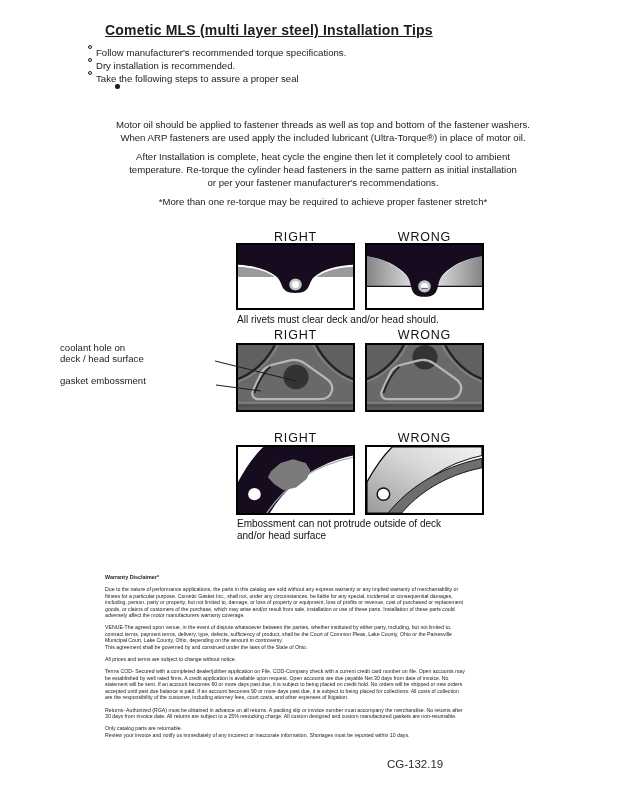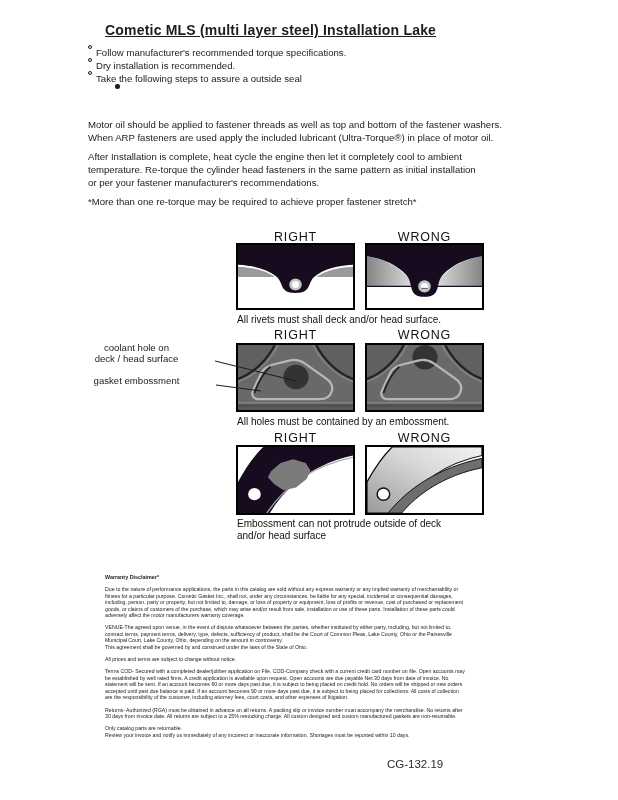--- a/index.html
+++ b/index.html
@@ -20,61 +20,61 @@
     display:inline-block; margin-right:4px; flex:0 0 auto; position:relative; top:-1px;
   }
   .tip.sub { padding-left:27px; }
   .tip .marker-filled {
     width:4.5px; height:4.5px; background:#1c1c1c; border-radius:50%;
     display:inline-block; margin-right:3px; flex:0 0 auto; position:relative; top:-1px;
   }
 
   .diesel { position:absolute; left:88px; top:118px; width:470px; font-size:9.6px; line-height:13px; }
   .diesel h2 { font-size:11.5px; font-weight:bold; margin-bottom:7px; }
-  .diesel p { margin-bottom:6px; }
+  .diesel p { margin-bottom:6px;text-align:center; }
 
   .diagrams { position:absolute; left:0; top:225px; width:618px; height:330px; }
   .rw-label {
     position:absolute; width:119px; text-align:center;
     font-size:12.5px; letter-spacing:0.8px; color:#111;
   }
   .dbox {
     position:absolute; width:119px; height:67px;
     border:2px solid #000; overflow:hidden; background:#fff;
   }
   .dbox svg { display:block; }
   .caption { position:absolute; left:237px; font-size:10px; line-height:12px; color:#111; }
 
-  .side-labels { position:absolute; left:60px; width:153px; text-align:center; font-size:9.6px; line-height:11px; }
+  .side-labels { position:absolute; left:60px; width:153px; text-align:left; font-size:9.6px; line-height:11px; }
   .leader-svg { position:absolute; pointer-events:none; }
 
   .warranty { position:absolute; left:105px; top:574px; width:414px; font-size:5.2px; line-height:6.4px; color:#222; }
   .warranty h3 { font-size:5.4px; font-weight:bold; margin-bottom:6px; }
   .warranty p { margin-bottom:6px; }
   .warranty p:last-child { margin-bottom:0; }
 
   .footer-code { position:absolute; left:387px; top:758px; font-size:11.5px; color:#2b2b2b; }
 </style>
 </head>
 <body>
 
-<h1 class="page-title">Cometic MLS (multi layer steel) Installation Lake</h1>
+<h1 class="page-title">Cometic MLS (multi layer steel) Installation Tips</h1>
 
 <div class="tips">
   <div class="tip">
     <span class="marker-hollow"></span>
     <span>Follow manufacturer's recommended torque specifications.</span>
   </div>
   <div class="tip">
     <span class="marker-hollow"></span>
     <span>Dry installation is recommended.</span>
   </div>
   <div class="tip">
     <span class="marker-hollow"></span>
-    <span>Take the following steps to assure a outside seal</span>
+    <span>Take the following steps to assure a proper seal</span>
   </div>
   <div class="tip sub">
     <span class="marker-filled"></span>
   </div>
 </div>
 
 <div class="diesel">
   <p class="pre">Motor oil should be applied to fastener threads as well as top and bottom of the fastener washers.
 When ARP fasteners are used apply the included lubricant (Ultra-Torque®) in place of motor oil.</p>
   <p class="pre">After Installation is complete, heat cycle the engine then let it completely cool to ambient
@@ -115,21 +115,21 @@
       <path d="M0,12 C18,15 32,23 42,34 C45,38 47,41 48,44 L0,44 Z" fill="url(#g1a)"></path>
       <path d="M119,12 C101,15 87,23 77,34 C74,38 72,41 71,44 L119,44 Z" fill="url(#g1b)"></path>
       <path d="M0,0 H119 V12 C100,15 88,22 79,31 C70,40 78,55 59.5,55 C41,55 49,40 40,31 C31,22 19,15 0,12 Z" fill="#170b20"></path>
       <line x1="0" y1="44" x2="119" y2="44" stroke="#170b20" stroke-width="1.2"></line>
       <circle cx="59.5" cy="44" r="7.2" fill="#c4c4c4" stroke="#170b20" stroke-width="1.4"></circle>
       <circle cx="59.5" cy="44" r="3.6" fill="#ffffff"></circle>
       <line x1="56.2" y1="46.3" x2="62.8" y2="46.3" stroke="#6a6a6a" stroke-width="1.4"></line>
     </svg>
   </div>
 
-  <div class="caption" style="top:89px;">All rivets must shall deck and/or head surface.</div>
+  <div class="caption" style="top:89px;">All rivets must clear deck and/or head should.</div>
 
   <div class="rw-label" style="left:236px; top:103px;">RIGHT</div>
   <div class="rw-label" style="left:365px; top:103px;">WRONG</div>
 
   <div class="side-labels" style="top:117px;">
     <div class="pre">coolant hole on
 deck / head surface</div>
     <div style="margin-top:11px;">gasket embossment</div>
   </div>
 
@@ -167,21 +167,20 @@
       <line x1="0" y1="61.5" x2="119" y2="61.5" stroke="#9a9a9a" stroke-width="1"></line>
       <line x1="0" y1="64.5" x2="119" y2="64.5" stroke="#454545" stroke-width="0.8"></line>
     </svg>
   </div>
 
   <svg class="leader-svg" style="left:85px; top:110px;" width="235" height="70">
     <line x1="130" y1="26" x2="211" y2="46" stroke="#1c1c1c" stroke-width="1"></line>
     <line x1="131" y1="50" x2="176" y2="56" stroke="#1c1c1c" stroke-width="1"></line>
   </svg>
 
-  <div class="caption" style="top:191px;">All holes must be contained by an embossment.</div>
 
   <div class="rw-label" style="left:236px; top:206px;">RIGHT</div>
   <div class="rw-label" style="left:365px; top:206px;">WRONG</div>
 
   <div class="dbox" style="left:236px; top:220px; height:70px;">
     <svg width="115" height="66" viewBox="0 0 119 70" preserveAspectRatio="none">
       <rect width="119" height="70" fill="#ffffff"></rect>
       <path d="M26,0 L119,0 L119,9 C82,17 52,38 33,70 L0,70 L0,37 C7,24 15,11 26,0 Z" fill="#170b20"></path>
       <path d="M30,70 C49,40 80,19 119,11" stroke="#ababab" stroke-width="1.3" fill="none"></path>
       <path d="M34,26 L44,17 L57,13 L70,17 L75,25 L71,34 L60,43 L47,46 L37,39 L31,32 Z" fill="#7b7b7b"></path>

